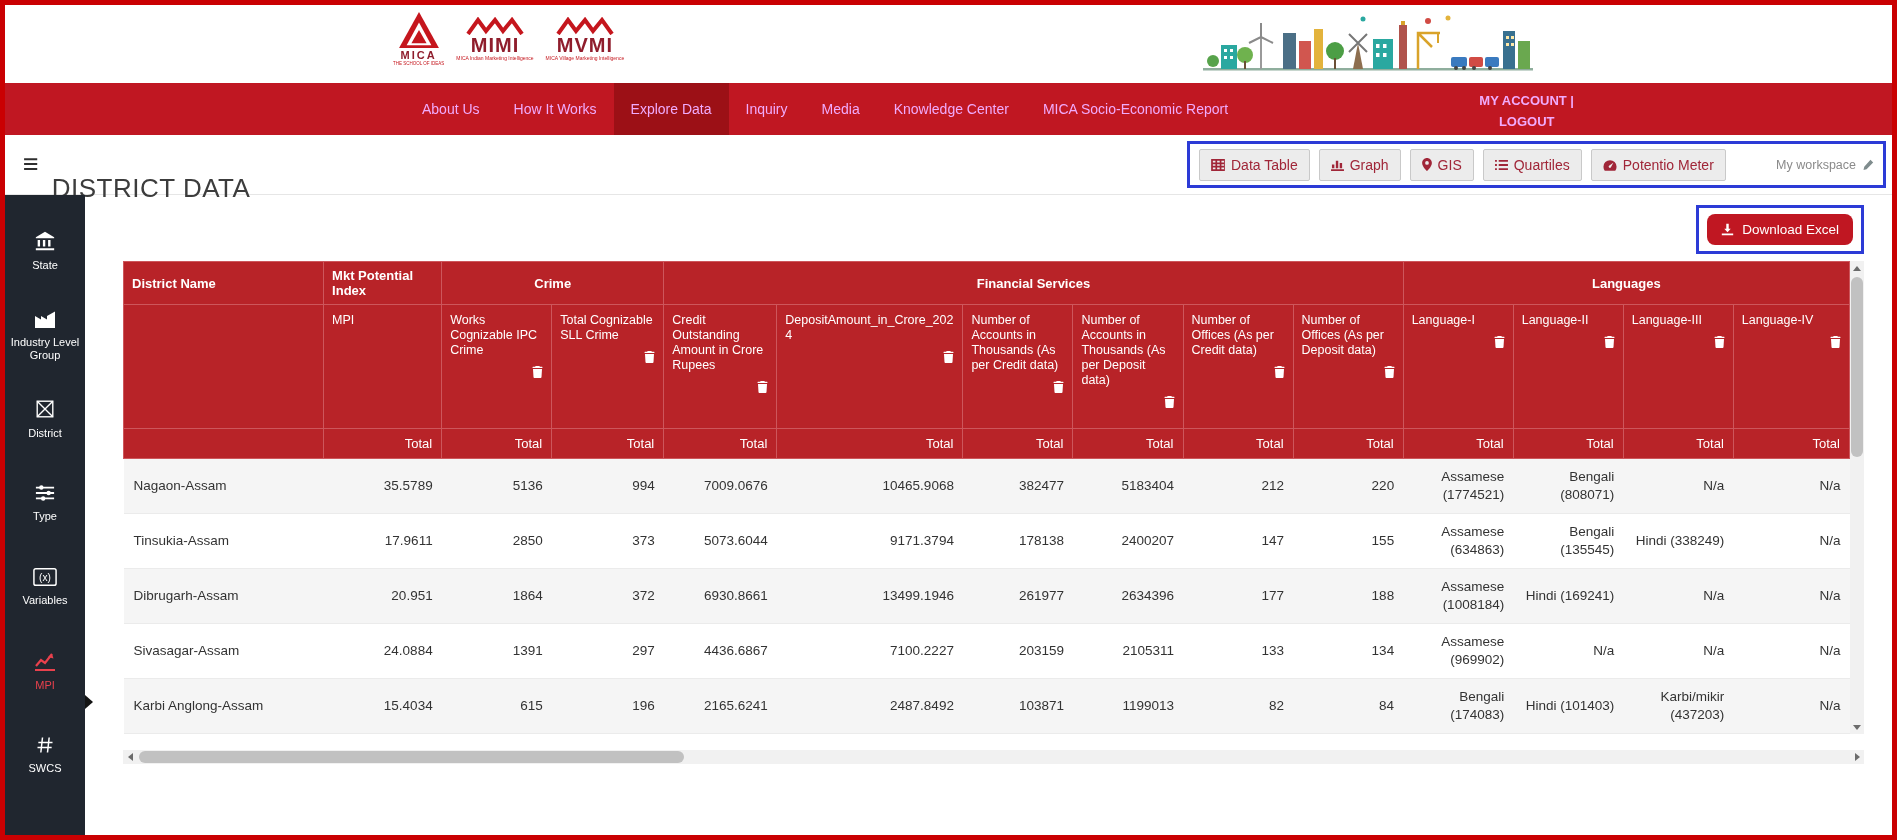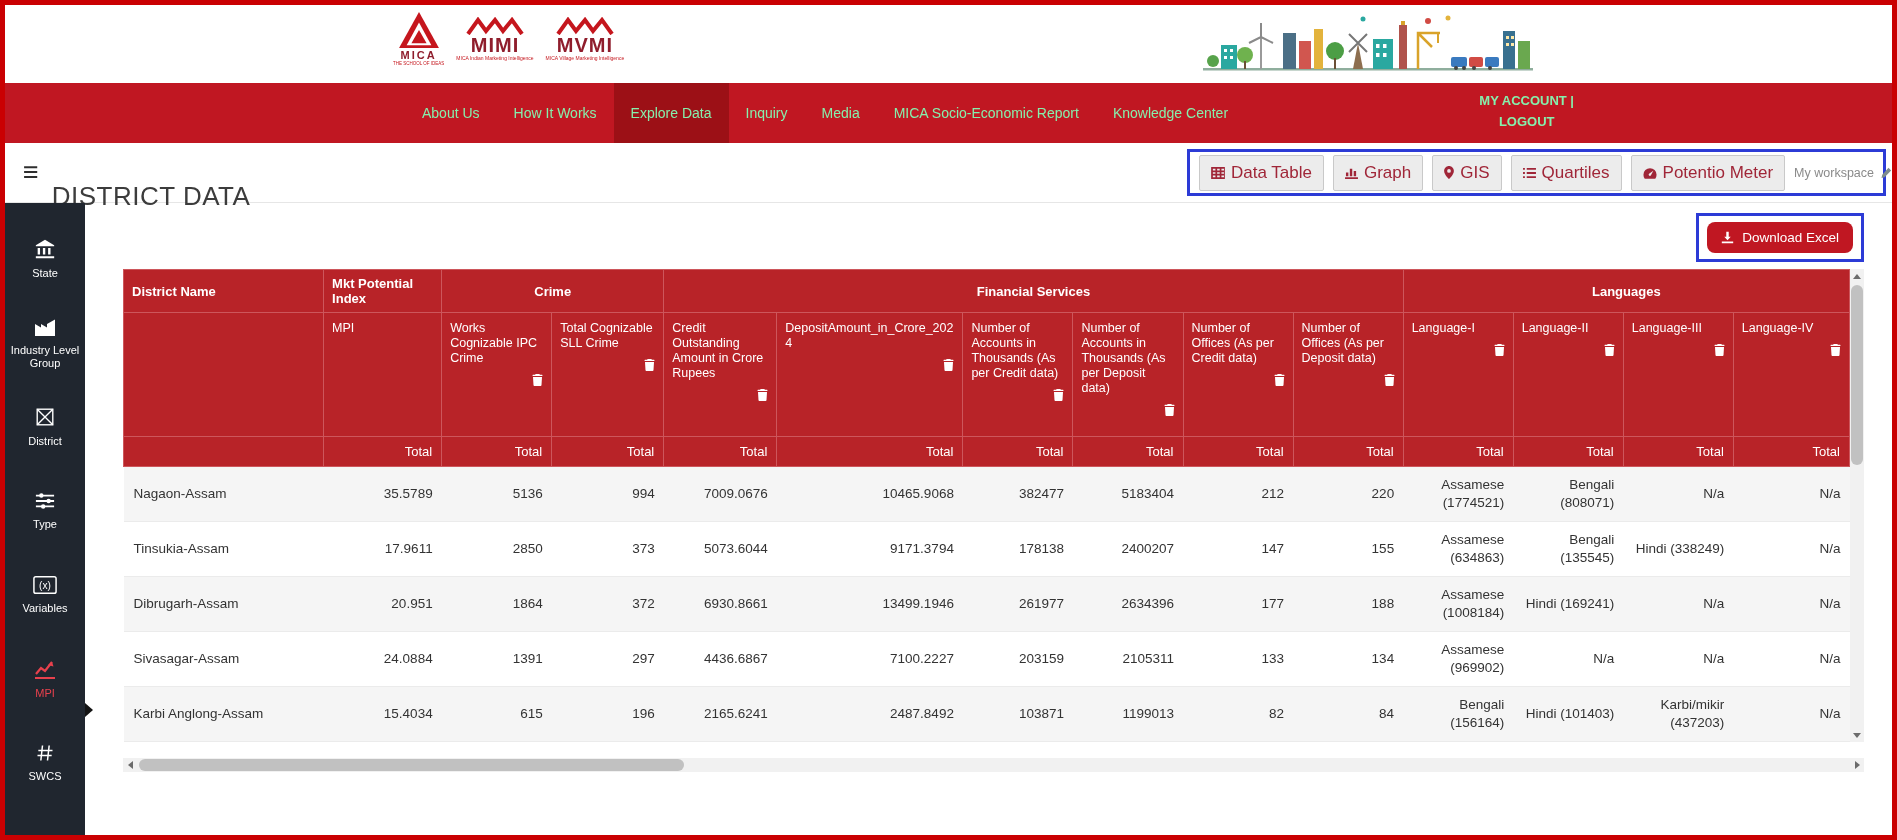--- a/index.html
+++ b/index.html
@@ -11,33 +11,33 @@
   .top-header{height:78px;position:relative;background:#fff;flex:0 0 auto;}
   .logo-row{position:absolute;left:388px;top:6px;display:flex;align-items:center;gap:12px;}
   .logo{display:flex;flex-direction:column;align-items:center;}
   .logo .wordmark{font-size:20px;font-weight:bold;color:#8f1d2c;letter-spacing:1px;line-height:20px;}
   .logo .tag{font-size:5px;color:#c5161d;white-space:nowrap;}
   .mica-name{font-size:11px;font-weight:bold;color:#8f1d2c;letter-spacing:2px;line-height:12px;}
   .mica-tag{font-size:4.5px;color:#c5161d;white-space:nowrap;}
   .illustration{position:absolute;left:1198px;top:6px;}
 
   
-  .nav-bar{height:60px;background:#c01722;display:flex;align-items:stretch;color:#86efac;flex:0 0 auto;}
+  .nav-bar{height:52px;background:#c01722;display:flex;align-items:stretch;color:#f0abfc;flex:0 0 auto;}
   .nav-items{display:flex;margin-left:400px;}
   .nav-item{padding:0 17px;display:flex;align-items:center;font-size:14px;cursor:pointer;white-space:nowrap;}
   .nav-item.active{background:#9c1016;}
   .account{margin-left:auto;margin-right:318px;text-align:center;font-size:13px;font-weight:bold;padding-top:7px;line-height:21px;}
   .account div{cursor:pointer;}
 
   
   .title-bar{height:60px;background:#fff;display:flex;align-items:center;padding:0 6px 0 18px;flex:0 0 auto;border-bottom:1px solid #e6e6e6;}
   .hamburger{font-size:27px;color:#2f2f2f;margin-right:13px;cursor:pointer;font-weight:bold;line-height:1;}
   .page-title{font-size:26px;color:#3c3c3c;letter-spacing:.5px;font-weight:400;margin-top:48px;}
   .tools-box{margin-left:auto;border:3px solid #2c3bd6;display:flex;align-items:center;gap:9px;padding:5px 9px;height:47px;width:699px;}
-  .tool-btn{display:flex;align-items:center;gap:6px;background:#ececec;border:1px solid #c9c9c9;color:#a02638;font-size:17px;padding:7px 11px;cursor:pointer;border-radius:2px;font-family:inherit;white-space:nowrap;}
+  .tool-btn{display:flex;align-items:center;gap:6px;background:#ececec;border:1px solid #c9c9c9;color:#a02638;font-size:14px;padding:7px 11px;cursor:pointer;border-radius:2px;font-family:inherit;white-space:nowrap;}
   .workspace{margin-left:auto;color:#8a8a8a;font-size:12.5px;display:flex;align-items:center;gap:6px;cursor:pointer;white-space:nowrap;}
 
   
   .content{flex:1;display:flex;min-height:0;}
   .sidebar{width:80px;background:#20262f;position:relative;flex:0 0 auto;display:flex;flex-direction:column;padding-top:14px;overflow:visible;}
   .side-item{height:84px;display:flex;flex-direction:column;align-items:center;justify-content:center;gap:7px;cursor:pointer;color:#fff;}
   .side-item .lbl{font-size:11px;text-align:center;line-height:13px;padding:0 4px;}
   .side-item.active .lbl{color:#e8414d;}
   .side-arrow{position:absolute;top:500px;right:-8px;width:0;height:0;border-top:7px solid transparent;border-bottom:7px solid transparent;border-left:8px solid #141414;}
 
@@ -155,22 +155,22 @@
     </div>
   </div>
 
   <div class="nav-bar">
     <div class="nav-items">
       <div class="nav-item">About Us</div>
       <div class="nav-item">How It Works</div>
       <div class="nav-item active">Explore Data</div>
       <div class="nav-item">Inquiry</div>
       <div class="nav-item">Media</div>
+      <div class="nav-item">Knowledge Center</div>
       <div class="nav-item">MICA Socio-Economic Report</div>
-      <div class="nav-item">Knowledge Center</div>
     </div>
     <div class="account">
       <div>MY ACCOUNT |</div>
       <div>LOGOUT</div>
     </div>
   </div>
 
   <div class="title-bar">
     <div class="hamburger">≡</div>
     <div class="page-title">DISTRICT DATA</div>
@@ -473,21 +473,21 @@
                 <td class="dist">Karbi Anglong-Assam</td>
                 <td class="num">15.4034</td>
                 <td class="num">615</td>
                 <td class="num">196</td>
                 <td class="num">2165.6241</td>
                 <td class="num">2487.8492</td>
                 <td class="num">103871</td>
                 <td class="num">1199013</td>
                 <td class="num">82</td>
                 <td class="num">84</td>
-                <td class="num">Bengali (156164)</td>
+                <td class="num">Bengali (174083)</td>
                 <td class="num">Hindi (101403)</td>
                 <td class="num">Karbi/mikir (437203)</td>
                 <td class="num">N/a</td>
               </tr>
             </tbody>
         </table>
         <div class="vscroll">
           <div class="sarrow top">
               <div class="tri-up"></div>
             </div>

